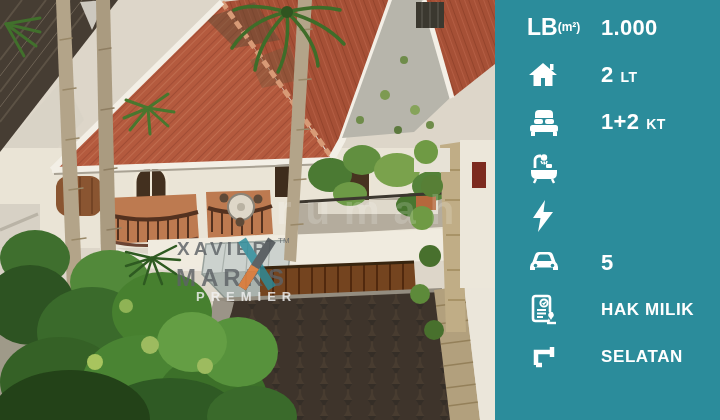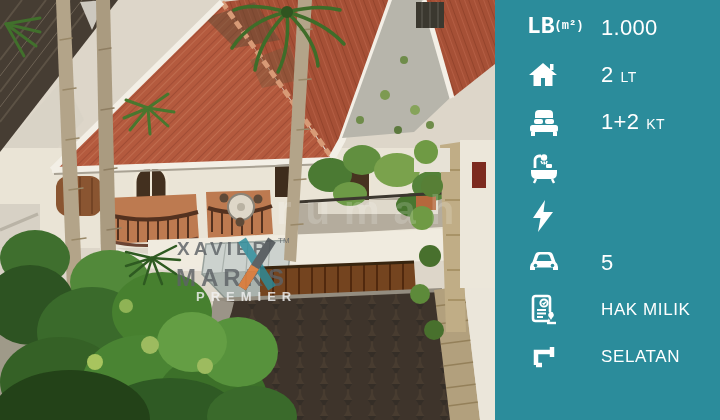--- a/index.html
+++ b/index.html
@@ -2,26 +2,26 @@
 <html><head>
 <meta charset="utf-8">
 <style>
   html,body{margin:0;padding:0;background:#222;}
   *{box-sizing:border-box;}
   .stage{width:720px;height:420px;display:flex;overflow:hidden;font-family:"Liberation Sans",sans-serif;background:#ddd6c9;}
   .photo{width:495px;height:320px;position:relative;flex:none;}
   .photo svg{display:block;}
   .sidebar{width:225px;height:420px;flex:none;background:#2b8c9b;color:#fff;display:flex;flex-direction:column;padding-top:4px;}
   .spec-row{height:47px;display:flex;align-items:center;padding-left:32px;}
-  .spec-icon{width:74px;flex:none;display:flex;align-items:center;font-family:Liberation Mono, monospace;}
+  .spec-icon{width:74px;flex:none;display:flex;align-items:center;}
   .spec-icon svg{display:block;}
   .spec-text{display:flex;align-items:baseline;white-space:nowrap;}
-  .value{font-size:22px;font-weight:normal;letter-spacing:.3px;}
+  .value{font-size:22px;font-weight:bold;letter-spacing:.3px;}
   .value--text{font-size:17px;letter-spacing:.6px;}
-  .unit{font-size:14px;font-weight:normal;margin-left:7px;letter-spacing:.5px;}
+  .unit{font-size:14px;font-weight:bold;margin-left:7px;letter-spacing:.5px;}
   .unit--lg{font-size:19px;}
   .lb-label{font-size:23px;font-weight:bold;line-height:1;}
   .lb-sub{font-size:12px;font-weight:bold;vertical-align:4px;letter-spacing:0;}
   .wm-text{font-weight:bold;}
 </style>
 </head>
 <body>
 
 <div class="stage">
 

